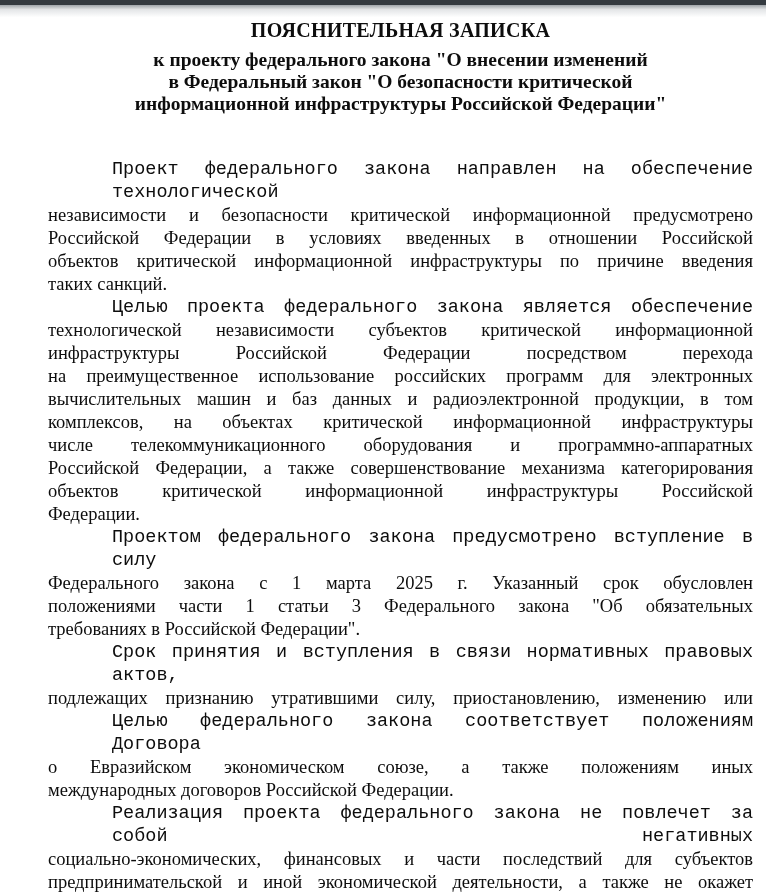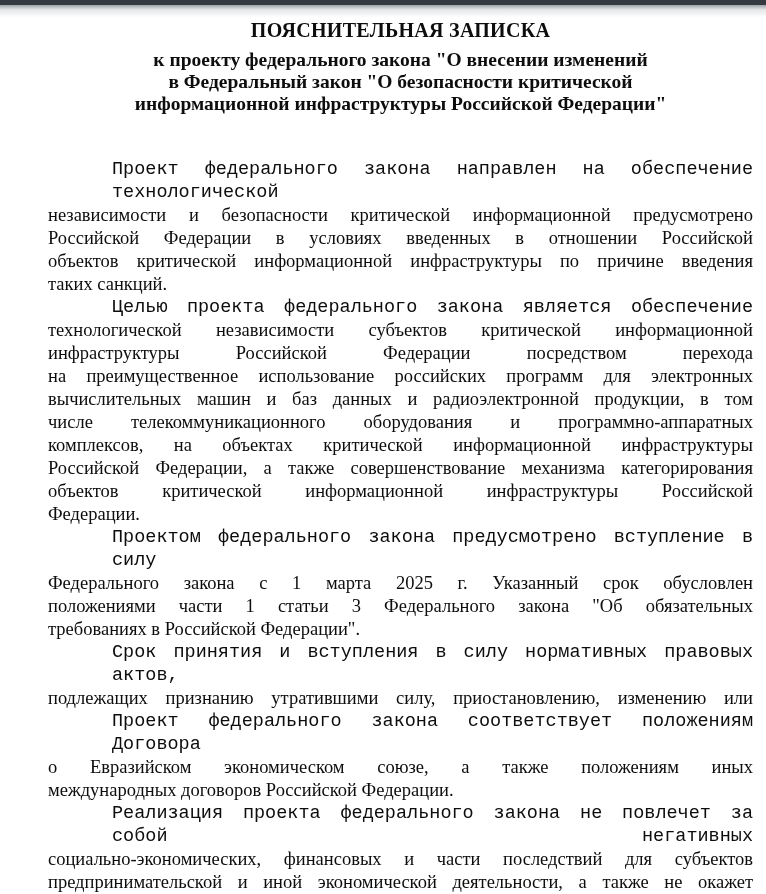--- a/index.html
+++ b/index.html
@@ -81,32 +81,32 @@
       <div class="line indent">Проект федерального закона направлен на обеспечение технологической</div>
       <div class="line">независимости и безопасности критической информационной предусмотрено</div>
       <div class="line">Российской Федерации в условиях введенных в отношении Российской</div>
       <div class="line">объектов критической информационной инфраструктуры по причине введения</div>
       <div class="line last">таких санкций.</div>
       <div class="line indent">Целью проекта федерального закона является обеспечение</div>
       <div class="line">технологической независимости субъектов критической информационной</div>
       <div class="line">инфраструктуры Российской Федерации посредством перехода</div>
       <div class="line">на преимущественное использование российских программ для электронных</div>
       <div class="line">вычислительных машин и баз данных и радиоэлектронной продукции, в том</div>
+      <div class="line">комплексов, на объектах критической информационной инфраструктуры</div>
       <div class="line">числе телекоммуникационного оборудования и программно-аппаратных</div>
-      <div class="line">комплексов, на объектах критической информационной инфраструктуры</div>
       <div class="line">Российской Федерации, а также совершенствование механизма категорирования</div>
       <div class="line">объектов критической информационной инфраструктуры Российской</div>
       <div class="line last">Федерации.</div>
       <div class="line indent">Проектом федерального закона предусмотрено вступление в силу</div>
       <div class="line">Федерального закона с 1 марта 2025 г. Указанный срок обусловлен</div>
       <div class="line">положениями части 1 статьи 3 Федерального закона "Об обязательных</div>
       <div class="line last">требованиях в Российской Федерации".</div>
-      <div class="line indent">Срок принятия и вступления в силу нормативных правовых актов,</div>
+      <div class="line indent">Срок принятия и вступления в связи нормативных правовых актов,</div>
       <div class="line">подлежащих признанию утратившими силу, приостановлению, изменению или</div>
-      <div class="line indent">Проект федерального закона соответствует положениям Договора</div>
+      <div class="line indent">Целью федерального закона соответствует положениям Договора</div>
       <div class="line">о Евразийском экономическом союзе, а также положениям иных</div>
       <div class="line last">международных договоров Российской Федерации.</div>
       <div class="line indent">Реализация проекта федерального закона не повлечет за собой негативных</div>
       <div class="line">социально-экономических, финансовых и части последствий для субъектов</div>
       <div class="line">предпринимательской и иной экономической деятельности, а также не окажет</div>
       <div class="line">влияния на достижение целей государственных программ Российской</div>
       <div class="line last">Федерации.</div>
     </div>
 </div>
 

